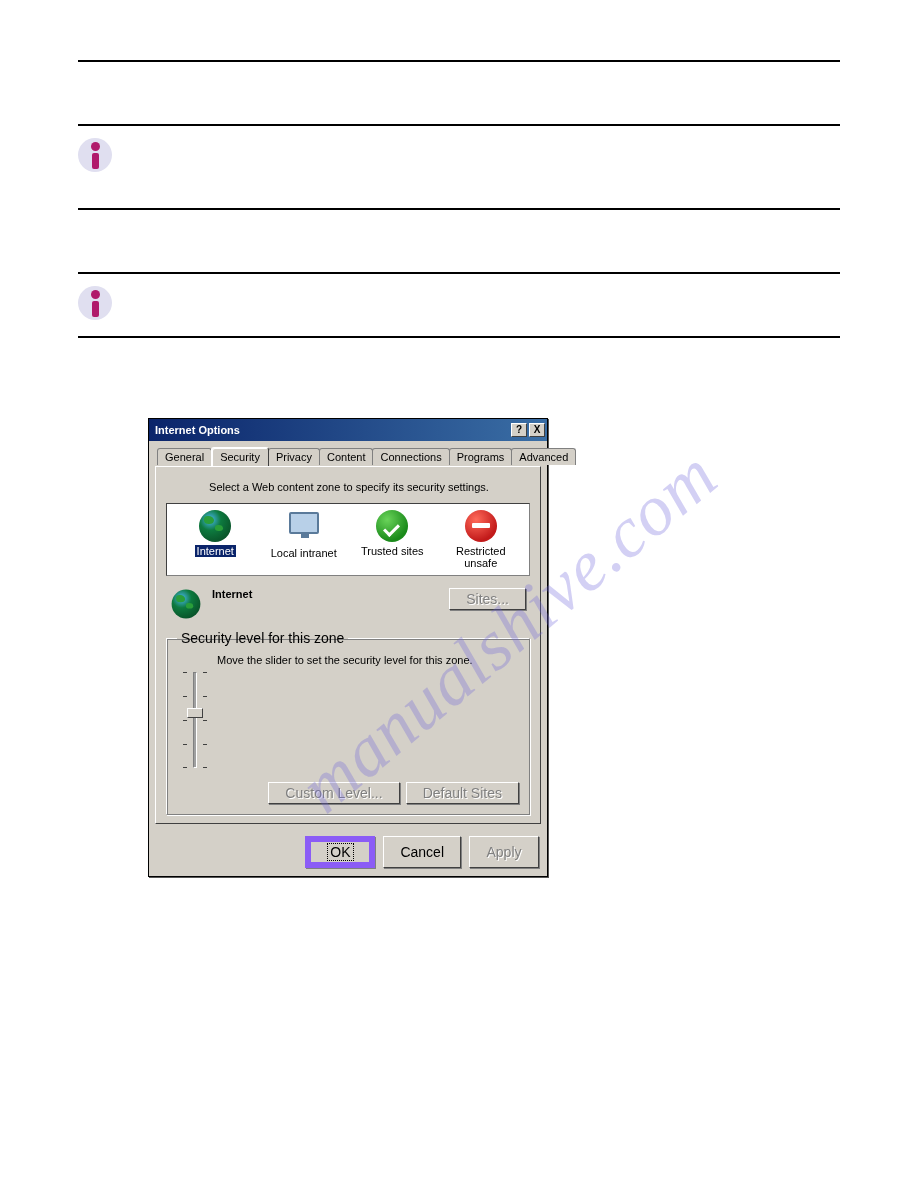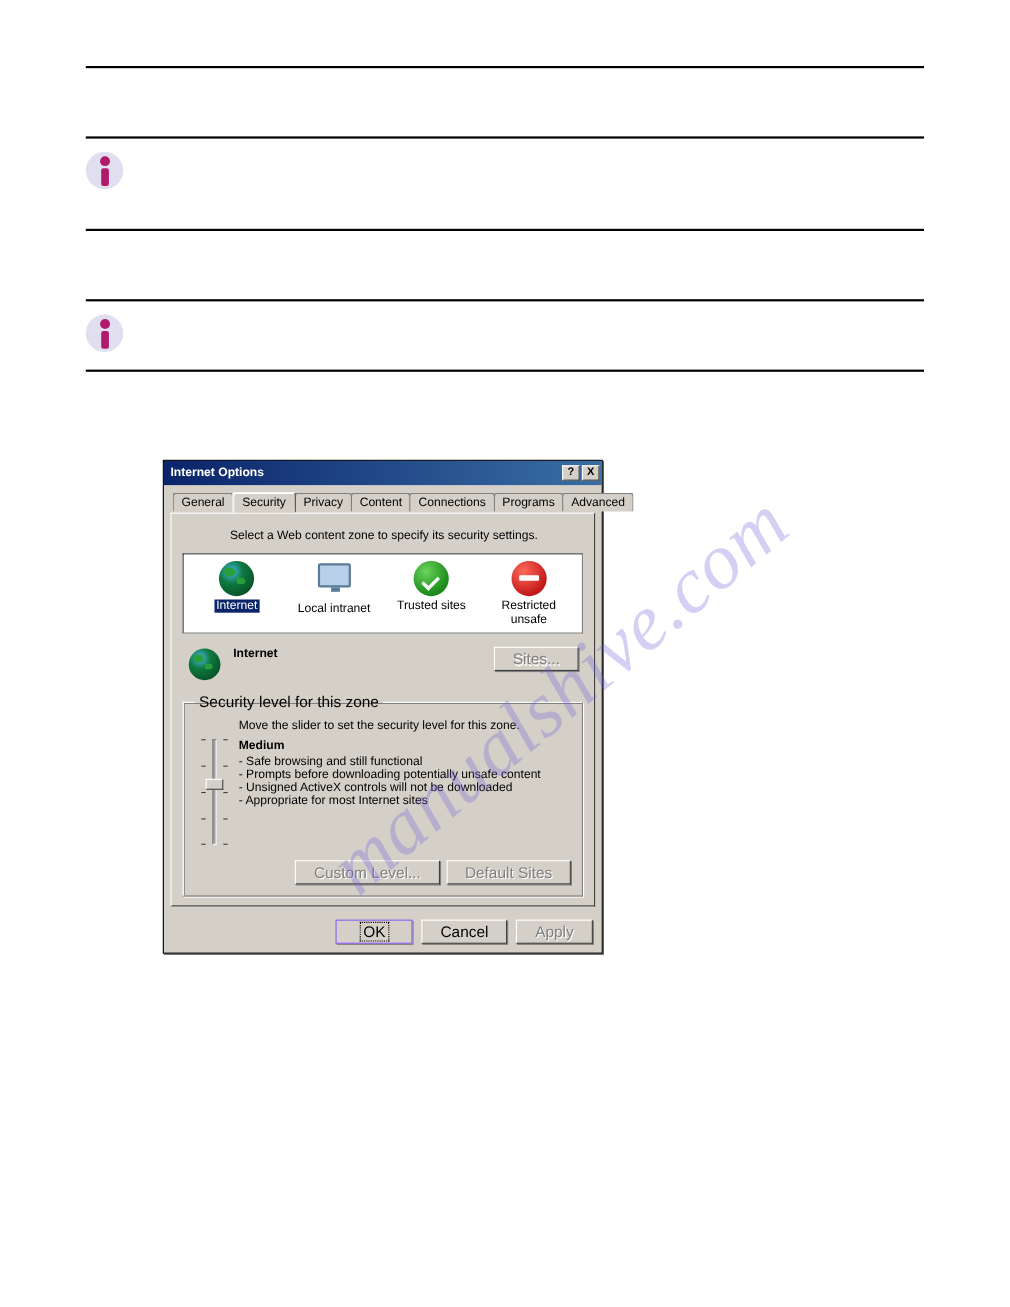--- a/index.html
+++ b/index.html
@@ -47,21 +47,21 @@
 .slider { width: 34px; height: 96px; position: relative; }
 .track { position: absolute; left: 16px; top: 0; width: 4px; height: 96px; background: #a0a0a0; border-left: 1px solid #808080; border-top: 1px solid #808080; border-right: 1px solid #fff; border-bottom: 1px solid #fff; }
 .tick { position: absolute; width: 4px; height: 1px; background: #404040; }
 .thumb { position: absolute; left: 10px; top: 36px; width: 16px; height: 10px; background: #d4d0c8; border: 1px solid #404040; border-top-color: #fff; border-left-color: #fff; cursor: pointer; }
 .levtitle { font-weight: bold; margin-left: 6px; }
 .levlist { margin: 2px 0 0 6px; list-style: none; }
 .levlist li::before { content: "- "; }
 .lvl-btns { display: flex; justify-content: flex-end; gap: 6px; margin-top: 14px; }
 .dlg-btns { display: flex; justify-content: flex-end; gap: 8px; padding: 6px 8px 8px; }
 .dlg-btns .btn { min-width: 70px; }
-.btn.default { border: 1px solid #8b5cf6; padding: 1px 0; }
+.btn.default { border: 6px solid #8b5cf6; padding: 1px 0; }
 .btn.default .inner { display: inline-block; border: 1px dotted #000; padding: 0 2px; }
 
 .watermark { position: absolute; top: 590px; left: 250px; font-size: 72px; color: rgba(110,100,220,0.30); transform: rotate(-40deg); font-family: Georgia, 'Times New Roman', serif; font-style: italic; pointer-events: none; white-space: nowrap; letter-spacing: 1px; }
 </style>
 </head>
 <body>
 
 <div class="page">
   <div class="hr" style="margin-top:10px;"></div>
 
@@ -149,29 +149,20 @@
             <div class="tick" style="left:6px; top:24px;"></div>
             <div class="tick" style="left:26px; top:24px;"></div>
             <div class="tick" style="left:6px; top:48px;"></div>
             <div class="tick" style="left:26px; top:48px;"></div>
             <div class="tick" style="left:6px; top:72px;"></div>
             <div class="tick" style="left:26px; top:72px;"></div>
             <div class="tick" style="left:6px; top:95px;"></div>
             <div class="tick" style="left:26px; top:95px;"></div>
             <div class="thumb"></div>
           </div>
-          <div style="flex:1;">
-            <div class="levtitle">Medium</div>
-            <ul class="levlist">
-              <li>Safe browsing and still functional</li>
-              <li>Prompts before downloading potentially unsafe content</li>
-              <li>Unsigned ActiveX controls will not be downloaded</li>
-              <li>Appropriate for most Internet sites</li>
-            </ul>
-          </div>
         </div>
         <div class="lvl-btns">
           <button class="btn disabled">Custom Level...</button>
           <button class="btn disabled">Default Sites</button>
         </div>
       </fieldset>
     </div>
 
     <div class="dlg-btns">
       <button class="btn default"><span class="inner">OK</span></button>

